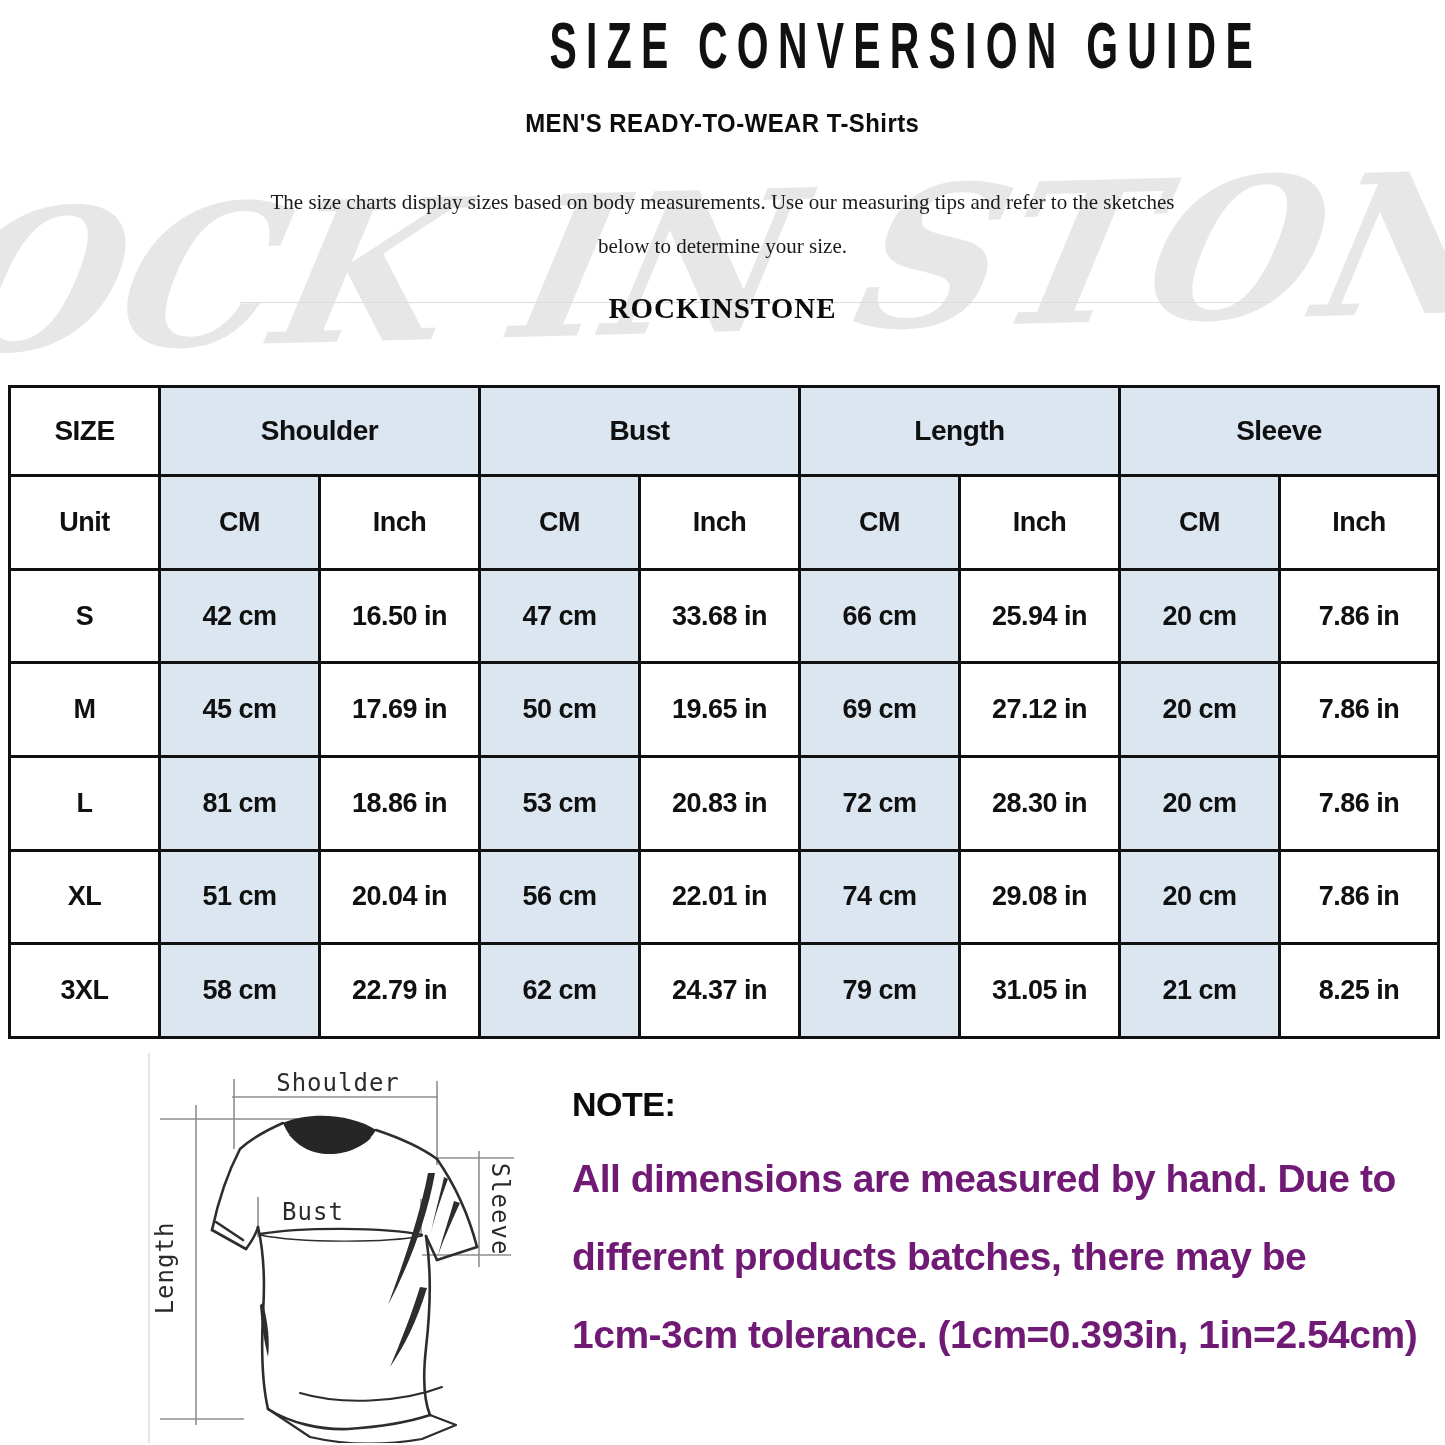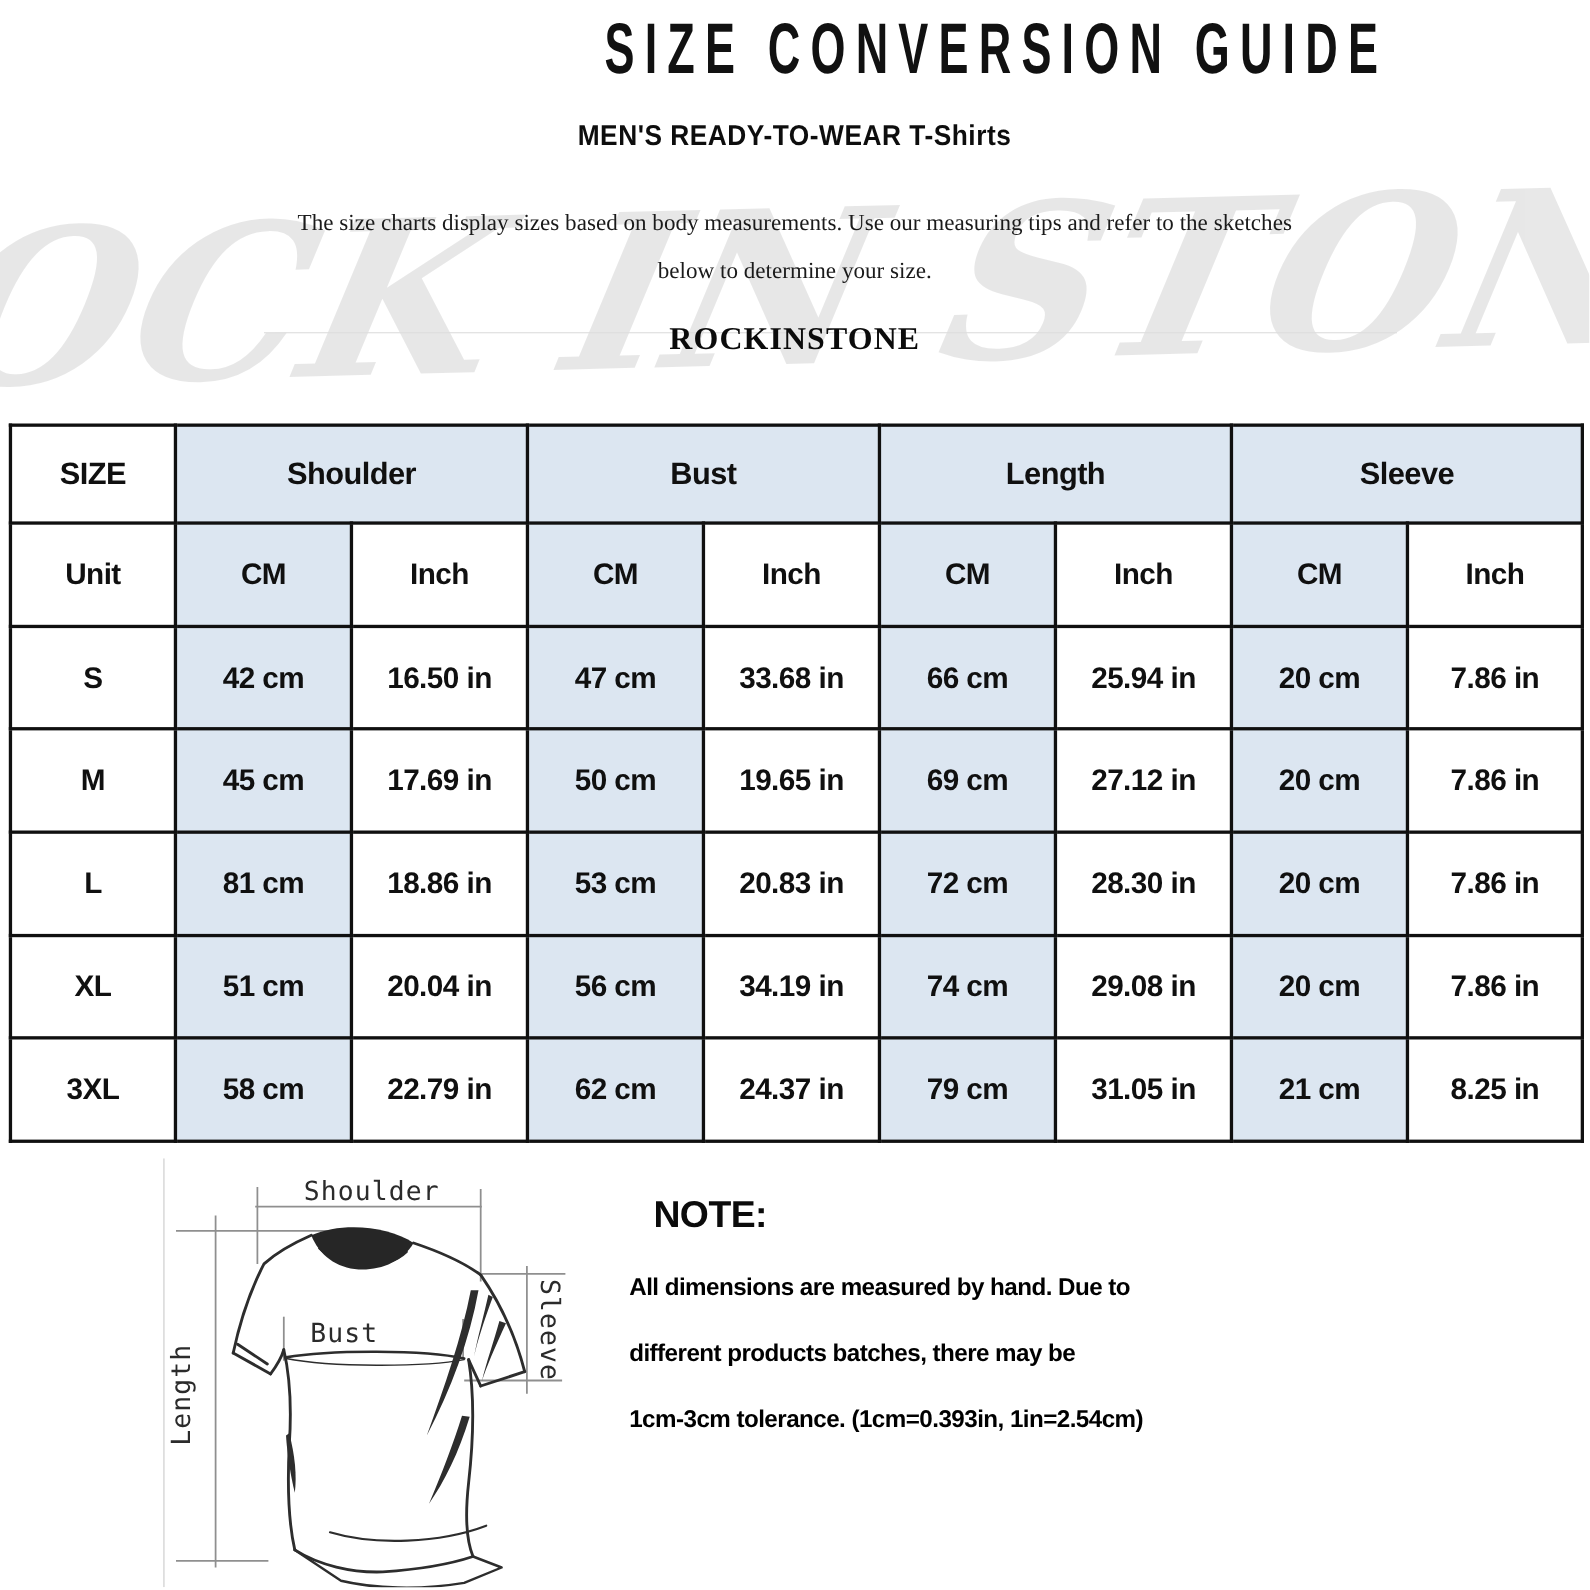--- a/index.html
+++ b/index.html
@@ -154,26 +154,25 @@
     top: 1085px;
     width: 840px;
     z-index: 2;
   }
   .note-heading {
     font-size: 34px;
     font-weight: bold;
     color: #0b0b0b;
     margin-bottom: 33px;
     letter-spacing: -0.5px;
-    margin-left: 22px;
   }
   .note-line {
-    font-size: 22px;
-    font-weight: bold;
-    color: #000000;
+    font-size: 39px;
+    font-weight: bold;
+    color: #701a75;
     margin-bottom: 34px;
     letter-spacing: -0.5px;
     white-space: nowrap;
   }
 </style>
 </head>
 <body>
 
 <div class="canvas">
 
@@ -248,21 +247,21 @@
       <td class="blue">72 cm</td>
       <td>28.30 in</td>
       <td class="blue">20 cm</td>
       <td>7.86 in</td>
     </tr>
     <tr style="height:82px">
       <td>XL</td>
       <td class="blue">51 cm</td>
       <td>20.04 in</td>
       <td class="blue">56 cm</td>
-      <td>34.19 in</td>
+      <td>22.01 in</td>
       <td class="blue">74 cm</td>
       <td>29.08 in</td>
       <td class="blue">20 cm</td>
       <td>7.86 in</td>
     </tr>
     <tr style="height:82px">
       <td>3XL</td>
       <td class="blue">58 cm</td>
       <td>22.79 in</td>
       <td class="blue">62 cm</td>

